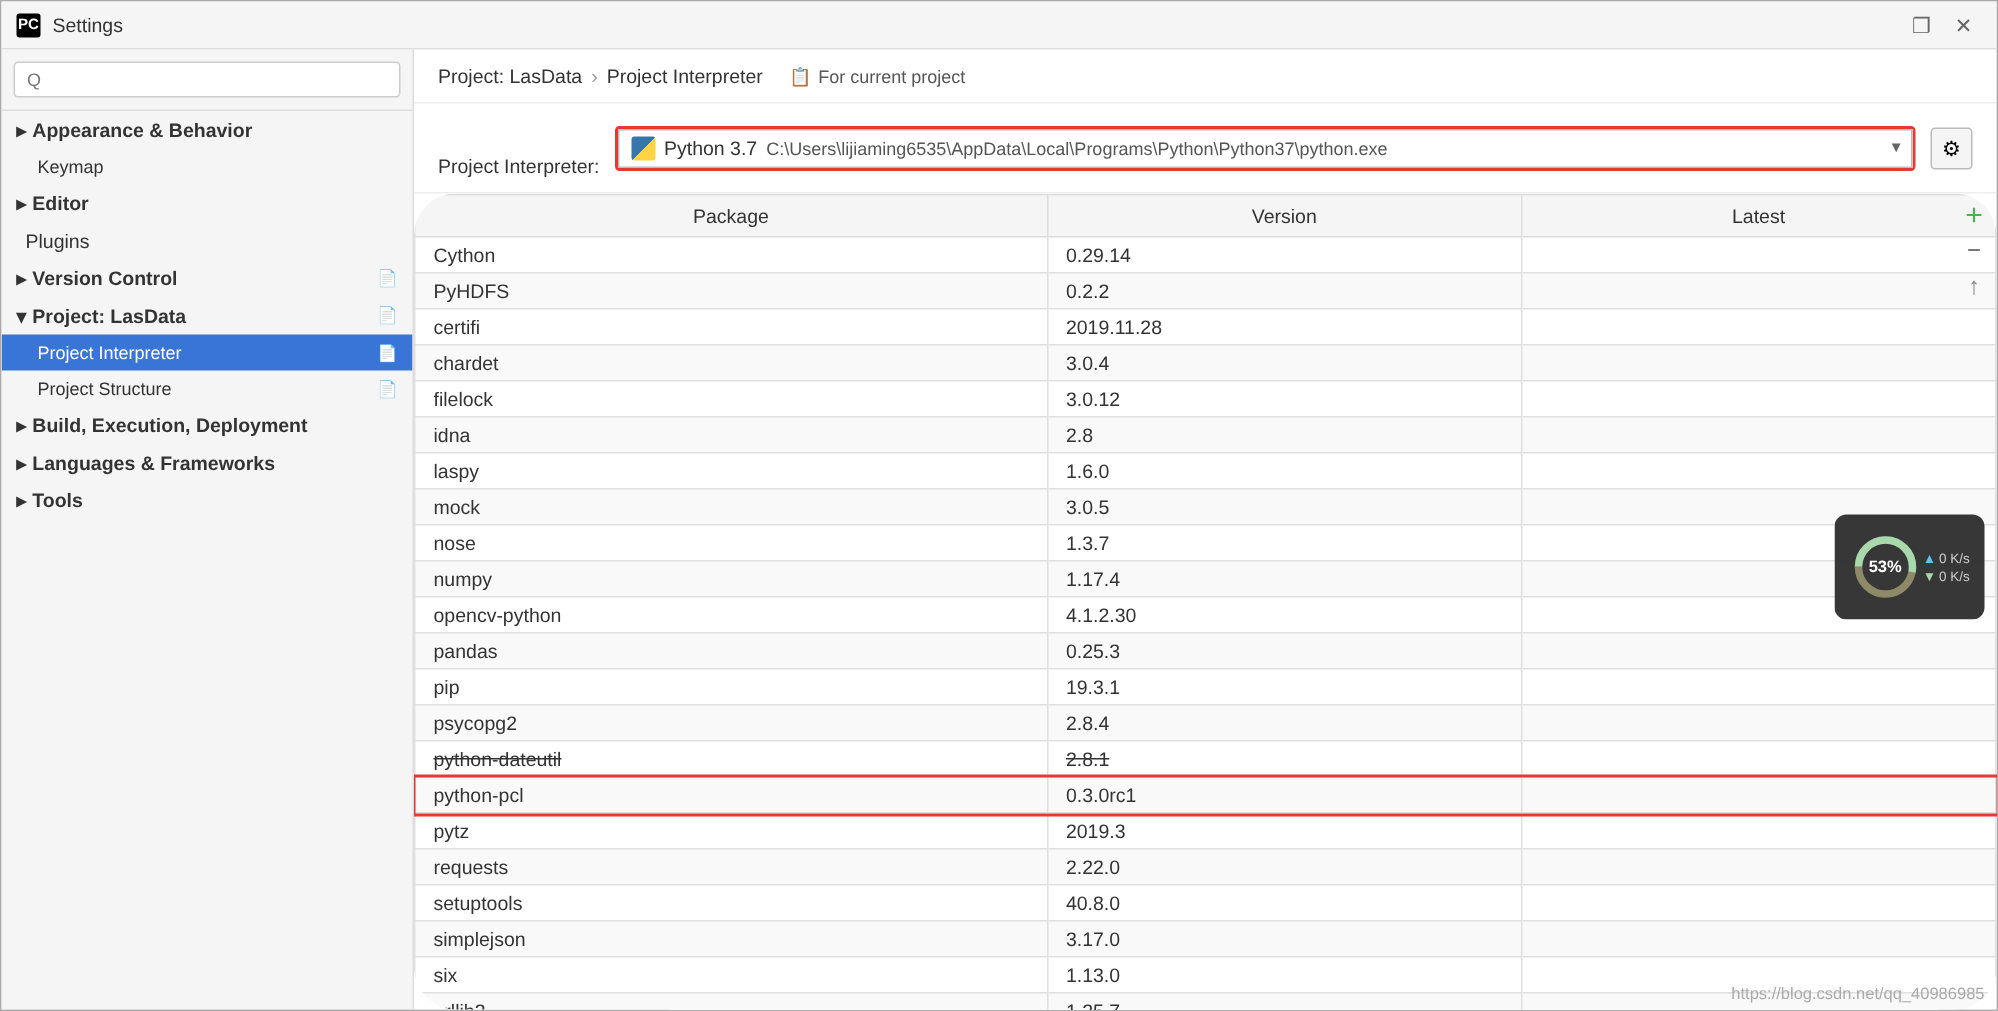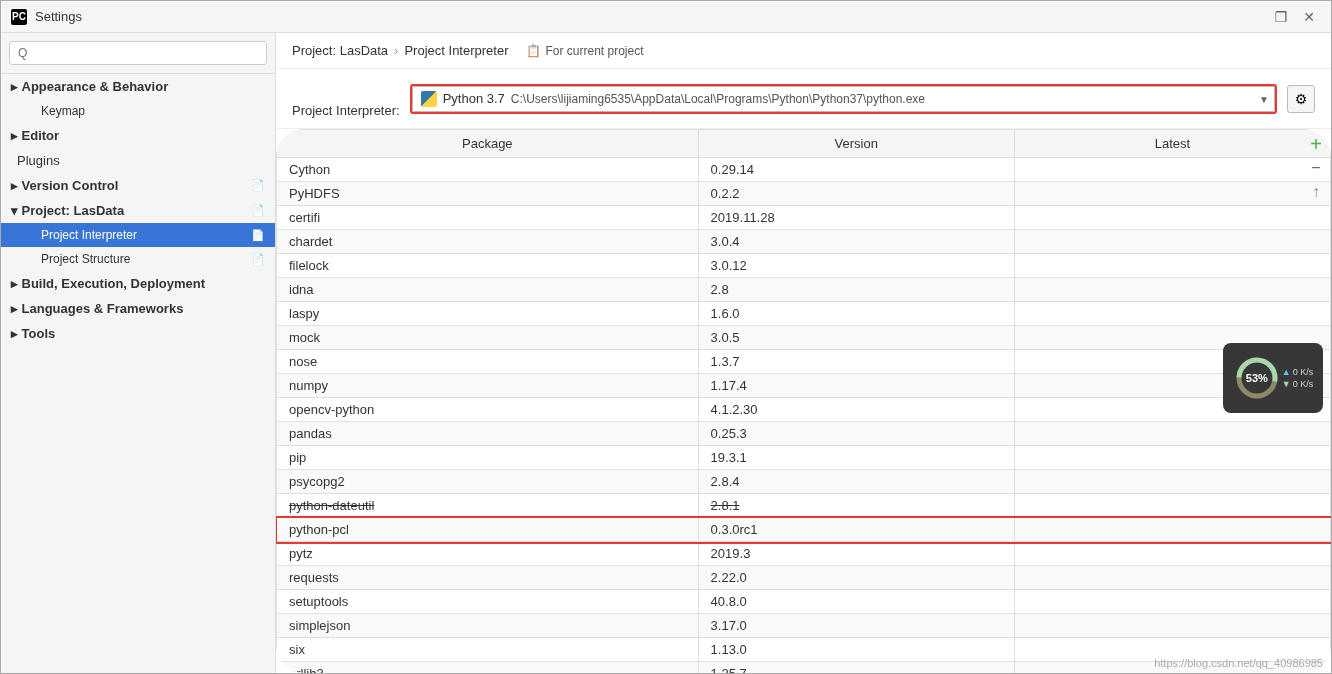--- a/index.html
+++ b/index.html
@@ -16,21 +16,21 @@
     
     .content { display: flex; flex: 1; overflow: hidden; }
     
     
     .sidebar { width: 275px; background: #f5f5f5; border-right: 1px solid #ddd; display: flex; flex-direction: column; overflow-y: auto; }
     .search-box { padding: 8px; border-bottom: 1px solid #ddd; }
     .search-input { width: 100%; padding: 4px 8px; border: 1px solid #ccc; border-radius: 3px; font-size: 12px; background: #fff; }
     
     .nav-item { padding: 5px 10px 5px 16px; cursor: pointer; display: flex; align-items: center; gap: 6px; font-size: 13px; }
     .nav-item.active { background: #3875d7; color: #fff; }
-    .nav-item.child { padding-left: 40px; font-size: 12px; }
+    .nav-item.child { padding-left: 24px; font-size: 12px; }
     .nav-item.child.active { background: #3875d7; color: #fff; }
     .nav-section-header { padding: 5px 10px; cursor: pointer; display: flex; align-items: center; gap: 4px; font-weight: 600; }
     .nav-icon { font-size: 11px; color: #888; margin-left: auto; }
     
     
     .main { flex: 1; display: flex; flex-direction: column; overflow: hidden; background: #fff; }
     
     .breadcrumb { padding: 10px 16px; display: flex; align-items: center; gap: 6px; font-size: 13px; border-bottom: 1px solid #eee; }
     .breadcrumb-sep { color: #999; }
     .breadcrumb-current { font-weight: 500; }

